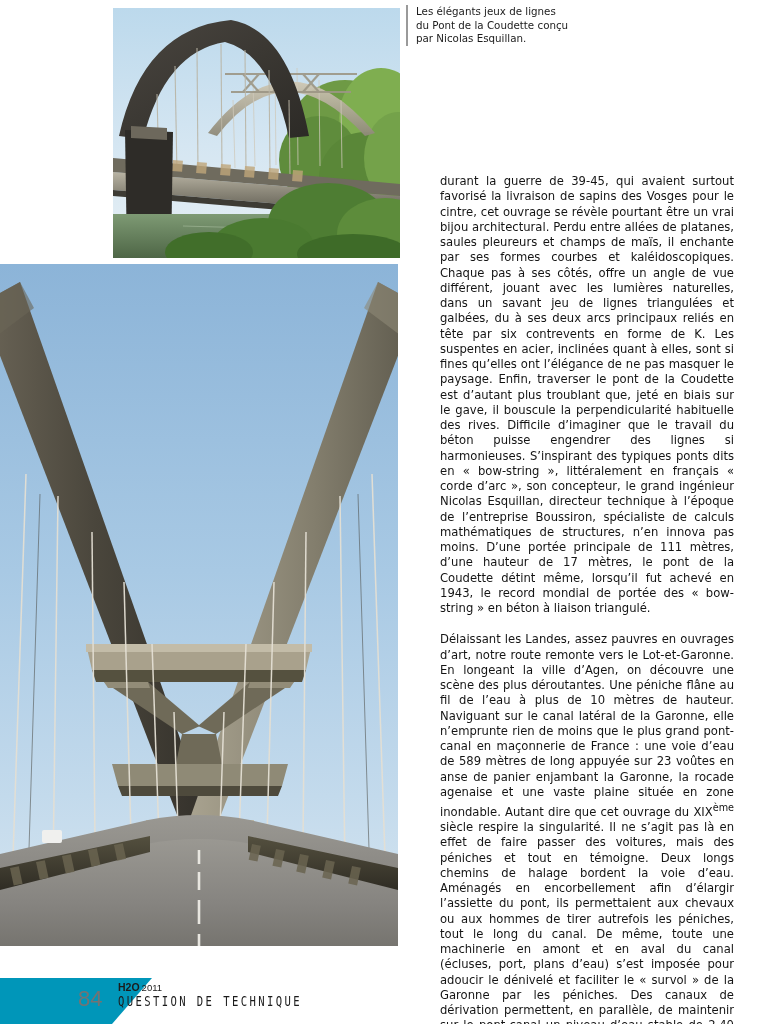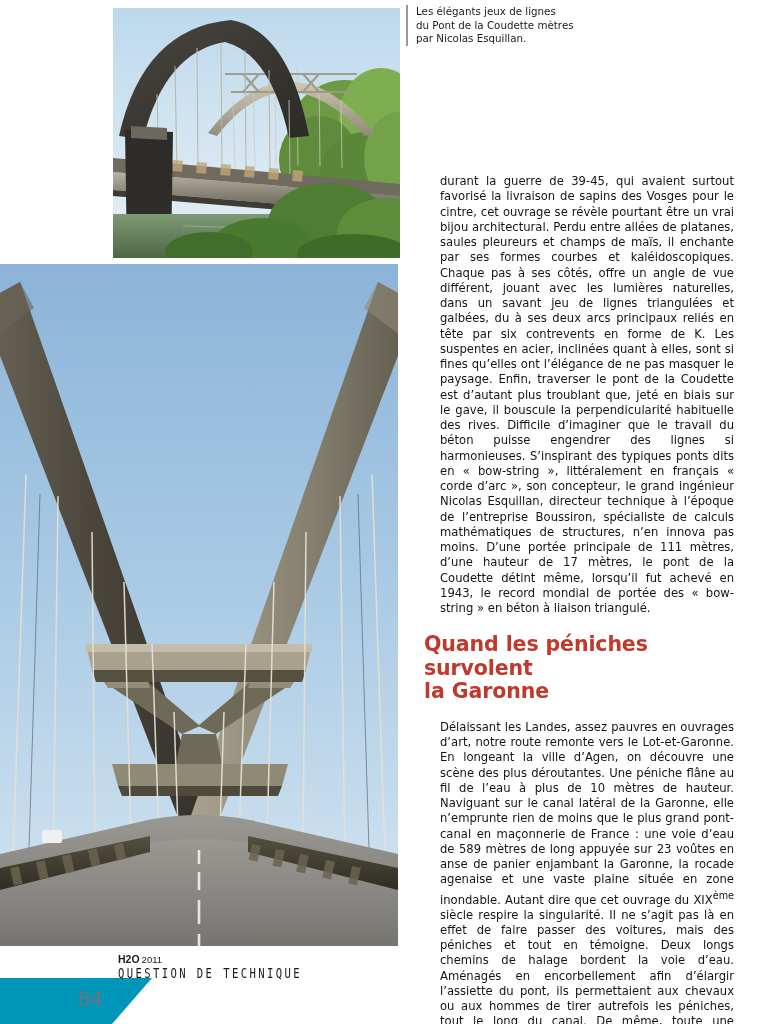--- a/index.html
+++ b/index.html
@@ -105,21 +105,21 @@
     top: 984px;
     font-size: 22px;
     line-height: 30px;
     font-weight: normal;
     color: #737373;
     font-family: "Liberation Sans", sans-serif;
   }
   #footer-brand {
     position: absolute;
     left: 118px;
-    top: 954px;
+    top: 982px;
     white-space: nowrap;
   }
   #footer-issue-line {
     font-size: 10px;
     line-height: 11px;
     color: #1b1b1b;
     font-family: "Liberation Sans", sans-serif;
   }
   #footer-issue-title {
     font-weight: bold;
@@ -243,21 +243,21 @@
       <ellipse cx="272" cy="226" rx="48" ry="36" fill="#5d8c3b"></ellipse>
       <ellipse cx="150" cy="236" rx="50" ry="26" fill="#4a7a30"></ellipse>
       <ellipse cx="96" cy="244" rx="44" ry="20" fill="#416e2a"></ellipse>
       <ellipse cx="240" cy="246" rx="56" ry="20" fill="#3e6b28"></ellipse>
     </g>
   </svg>
 </div>
 
 <div id="caption-block">
   <div id="caption-text">Les élégants jeux de lignes
-du Pont de la Coudette mètres
+du Pont de la Coudette conçu
 par Nicolas Esquillan.</div>
 </div>
 
 <div id="main-photo">
   <svg viewBox="0 0 398 682" preserveAspectRatio="xMidYMid slice">
     <defs>
       <linearGradient id="skyMain" x1="0" y1="0" x2="0" y2="1">
         <stop offset="0%" stop-color="#8cb4d8"></stop>
         <stop offset="45%" stop-color="#a8c9e4"></stop>
         <stop offset="78%" stop-color="#c3daec"></stop>
@@ -380,22 +380,20 @@
     </g>
 
     <rect x="42" y="566" width="20" height="13" rx="2" fill="#f0f0ee"></rect>
   </svg>
 </div>
 
 <div id="text-column">
 
   <p class="body-par">durant la guerre de 39-45, qui avaient surtout favorisé la livraison de sapins des Vosges pour le cintre, cet ouvrage se révèle pourtant être un vrai bijou architectural. Perdu entre allées de platanes, saules pleureurs et champs de maïs, il enchante par ses formes courbes et kaléidoscopiques. Chaque pas à ses côtés, offre un angle de vue différent, jouant avec les lumières naturelles, dans un savant jeu de lignes triangulées et galbées, du à ses deux arcs principaux reliés en tête par six contrevents en forme de K. Les suspentes en acier, inclinées quant à elles, sont si fines qu’elles ont l’élégance de ne pas masquer le paysage. Enfin, traverser le pont de la Coudette est d’autant plus troublant que, jeté en biais sur le gave, il bouscule la perpendicularité habituelle des rives. Difficile d’imaginer que le travail du béton puisse engendrer des lignes si harmonieuses. S’inspirant des typiques ponts dits en « bow-string », littéralement en français « corde d’arc », son concepteur, le grand ingénieur Nicolas Esquillan, directeur technique à l’époque de l’entreprise Boussiron, spécialiste de calculs mathématiques de structures, n’en innova pas moins. D’une portée principale de 111 mètres, d’une hauteur de 17 mètres, le pont de la Coudette détint même, lorsqu’il fut achevé en 1943, le record mondial de portée des « bow-string » en  béton à liaison triangulé.</p>
 
-  <h2 id="section-heading">Quand les péniches survolent
-la Garonne</h2>
 
   <p class="body-par"><span>Délaissant les Landes, assez pauvres en ouvrages d’art, notre route remonte vers le Lot-et-Garonne. En longeant la ville d’Agen, on découvre une scène des plus déroutantes. Une péniche flâne au fil de l’eau à plus de 10 mètres de hauteur. Naviguant sur le canal latéral de la Garonne, elle n’emprunte rien de moins que le plus grand pont-canal en maçonnerie de France : une voie d’eau de 589 mètres de long appuyée sur 23 voûtes en anse de panier enjambant la Garonne, la rocade agenaise et une vaste plaine située en zone inondable. Autant dire que cet ouvrage du XIX</span><sup>ème</sup><span> siècle respire la singularité. Il ne s’agit pas là en effet de faire passer des voitures, mais des péniches et tout en témoigne. Deux longs chemins de halage bordent la voie d’eau. Aménagés en encorbellement afin d’élargir l’assiette du pont, ils permettaient aux chevaux ou aux hommes de tirer autrefois les péniches, tout le long du canal. De même, toute une machinerie en amont et en aval du canal (écluses, port, plans d’eau) s’est imposée pour adoucir le dénivelé et faciliter le « survol » de la Garonne par les péniches. Des  canaux de dérivation permettent, en parallèle, de maintenir sur le pont-canal un niveau d’eau stable de 2,40 mètres de profondeur.</span></p>
 
 </div>
 
 <div id="footer">
   <svg id="footer-shape" viewBox="0 0 200 46" preserveAspectRatio="none">
     <polygon points="0,0 152,0 112,46 0,46" fill="#0096b9"></polygon>
   </svg>
 </div>

